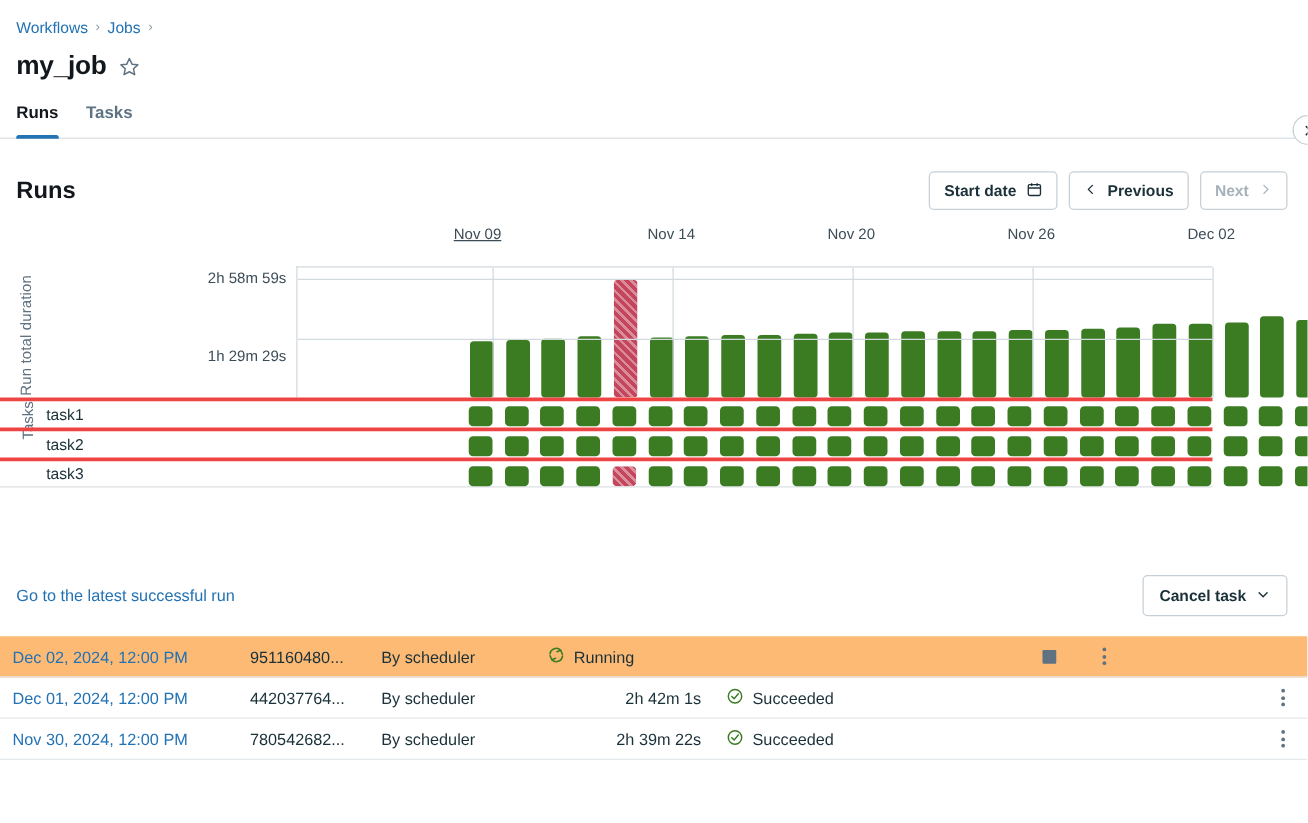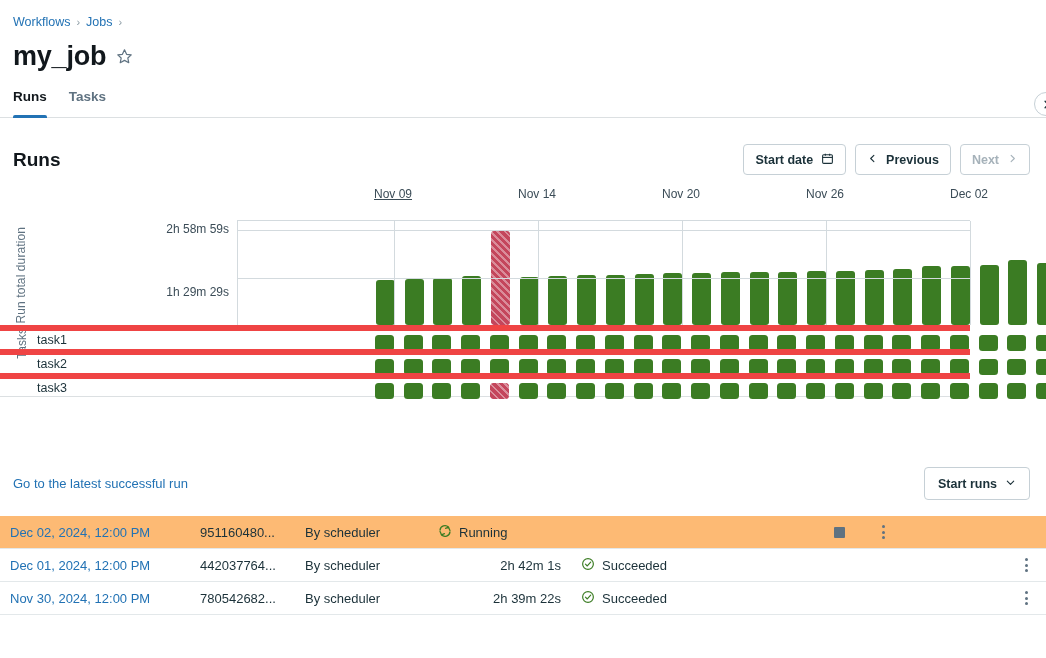--- a/index.html
+++ b/index.html
@@ -11,21 +11,21 @@
     overflow: hidden;
   }
   .page { position: relative; width: 1046px; height: 658px; }
 
   
   .header { padding: 14px 0 0 13px; }
   .breadcrumb { display: flex; align-items: center; gap: 6px; font-size: 12.5px; height: 16px; }
   .crumb { color: #2272b4; cursor: pointer; }
   .crumb-sep { color: #8a9aa3; font-size: 11px; }
   .title-row { display: flex; align-items: center; gap: 10px; margin-top: 11px; }
-  .page-title { font-size: 27px; font-weight: 700; letter-spacing: -0.2px; color: #11171c; }
+  .page-title { font-size: 21px; font-weight: 700; letter-spacing: -0.2px; color: #11171c; }
   .star-icon { width: 17px; height: 17px; cursor: pointer; }
 
   
   .tabbar {
     margin-top: 16px; border-bottom: 1px solid #dce0e2;
     display: flex; gap: 22px; padding-left: 13px; height: 30px;
   }
   .tab {
     font-size: 13.5px; font-weight: 600; color: #5f7281;
     padding-bottom: 7px; cursor: pointer; position: relative; line-height: 1;
@@ -93,21 +93,21 @@
   }
   .bar.failed {
     background: #c4465c;
     background-image: repeating-linear-gradient(45deg,
       rgba(255,255,255,0.38) 0 2px, rgba(255,255,255,0) 2px 5px);
   }
 
   .task-grid { position: absolute; left: 0; right: 76px; top: 138px; }
   .task-row {
     position: relative; height: 24px;
-    border-top: 6px solid #ef4444;
+    border-top: 3px solid #ef4444;
   }
   .task-row:last-child { border-bottom: 1px solid #dce0e2; }
   .task-name {
     position: absolute; left: 37px; top: 50%; transform: translateY(-50%);
     font-size: 12.5px; color: #1b3139;
   }
   .task-cells { position: absolute; left: 237px; right: 0; top: 0; bottom: 0; }
   .cell {
     position: absolute; top: 4px; height: 16px; border-radius: 3.5px;
     background: #3b7c23;
@@ -223,21 +223,21 @@
             </svg>
         </span>
       </div>
     </div>
   </div>
 
   <div class="chart-wrap">
     <div class="y-axis-label">Run total duration</div>
     <div class="tasks-axis-label">Tasks</div>
     <div class="x-ticks" id="x-ticks">
-        <div class="x-tick" style="left: 393px; text-decoration: underline;">Nov 09</div>
+        <div class="x-tick" style="left: 382px; text-decoration: underline;">Nov 09</div>
         <div class="x-tick" style="left: 537px;">Nov 14</div>
         <div class="x-tick" style="left: 681px;">Nov 20</div>
         <div class="x-tick" style="left: 825px;">Nov 26</div>
         <div class="x-tick" style="left: 969px;">Dec 02</div>
       </div>
     <div class="plot" id="plot">
       <div class="bars" id="bars">
           <div class="bar" title="Nov 08" style="left: 138px; width: 18.9718px; height: 44.8475px;"></div>
           <div class="bar" title="Nov 09" style="left: 166.745px; width: 18.9718px; height: 46.4492px;"></div>
           <div class="bar" title="Nov 10" style="left: 195.49px; width: 18.9718px; height: 46.9831px;"></div>
@@ -360,21 +360,21 @@
           </div>
         </div>
       </div>
   <div class="ytick-label" style="top: 42.4411px; right: 817px;">2h 58m 59s</div>
       <div class="ytick-label" style="top: 105px; right: 817px;">1h 29m 29s</div>
     </div>
 
   <div class="actions-row">
     <span class="link">Go to the latest successful run</span>
     <div class="btn cancel-btn">
-      <span>Start runs</span>
+      <span>Cancel task</span>
       <span>
         <svg width="11" height="11" viewBox="0 0 24 24" fill="none" stroke="#1b3139" stroke-width="2.4" stroke-linecap="round" stroke-linejoin="round">
             <polyline points="5,9 12,16 19,9"></polyline>
           </svg>
       </span>
     </div>
   </div>
 
   <div class="table">
     <div id="tbody">

